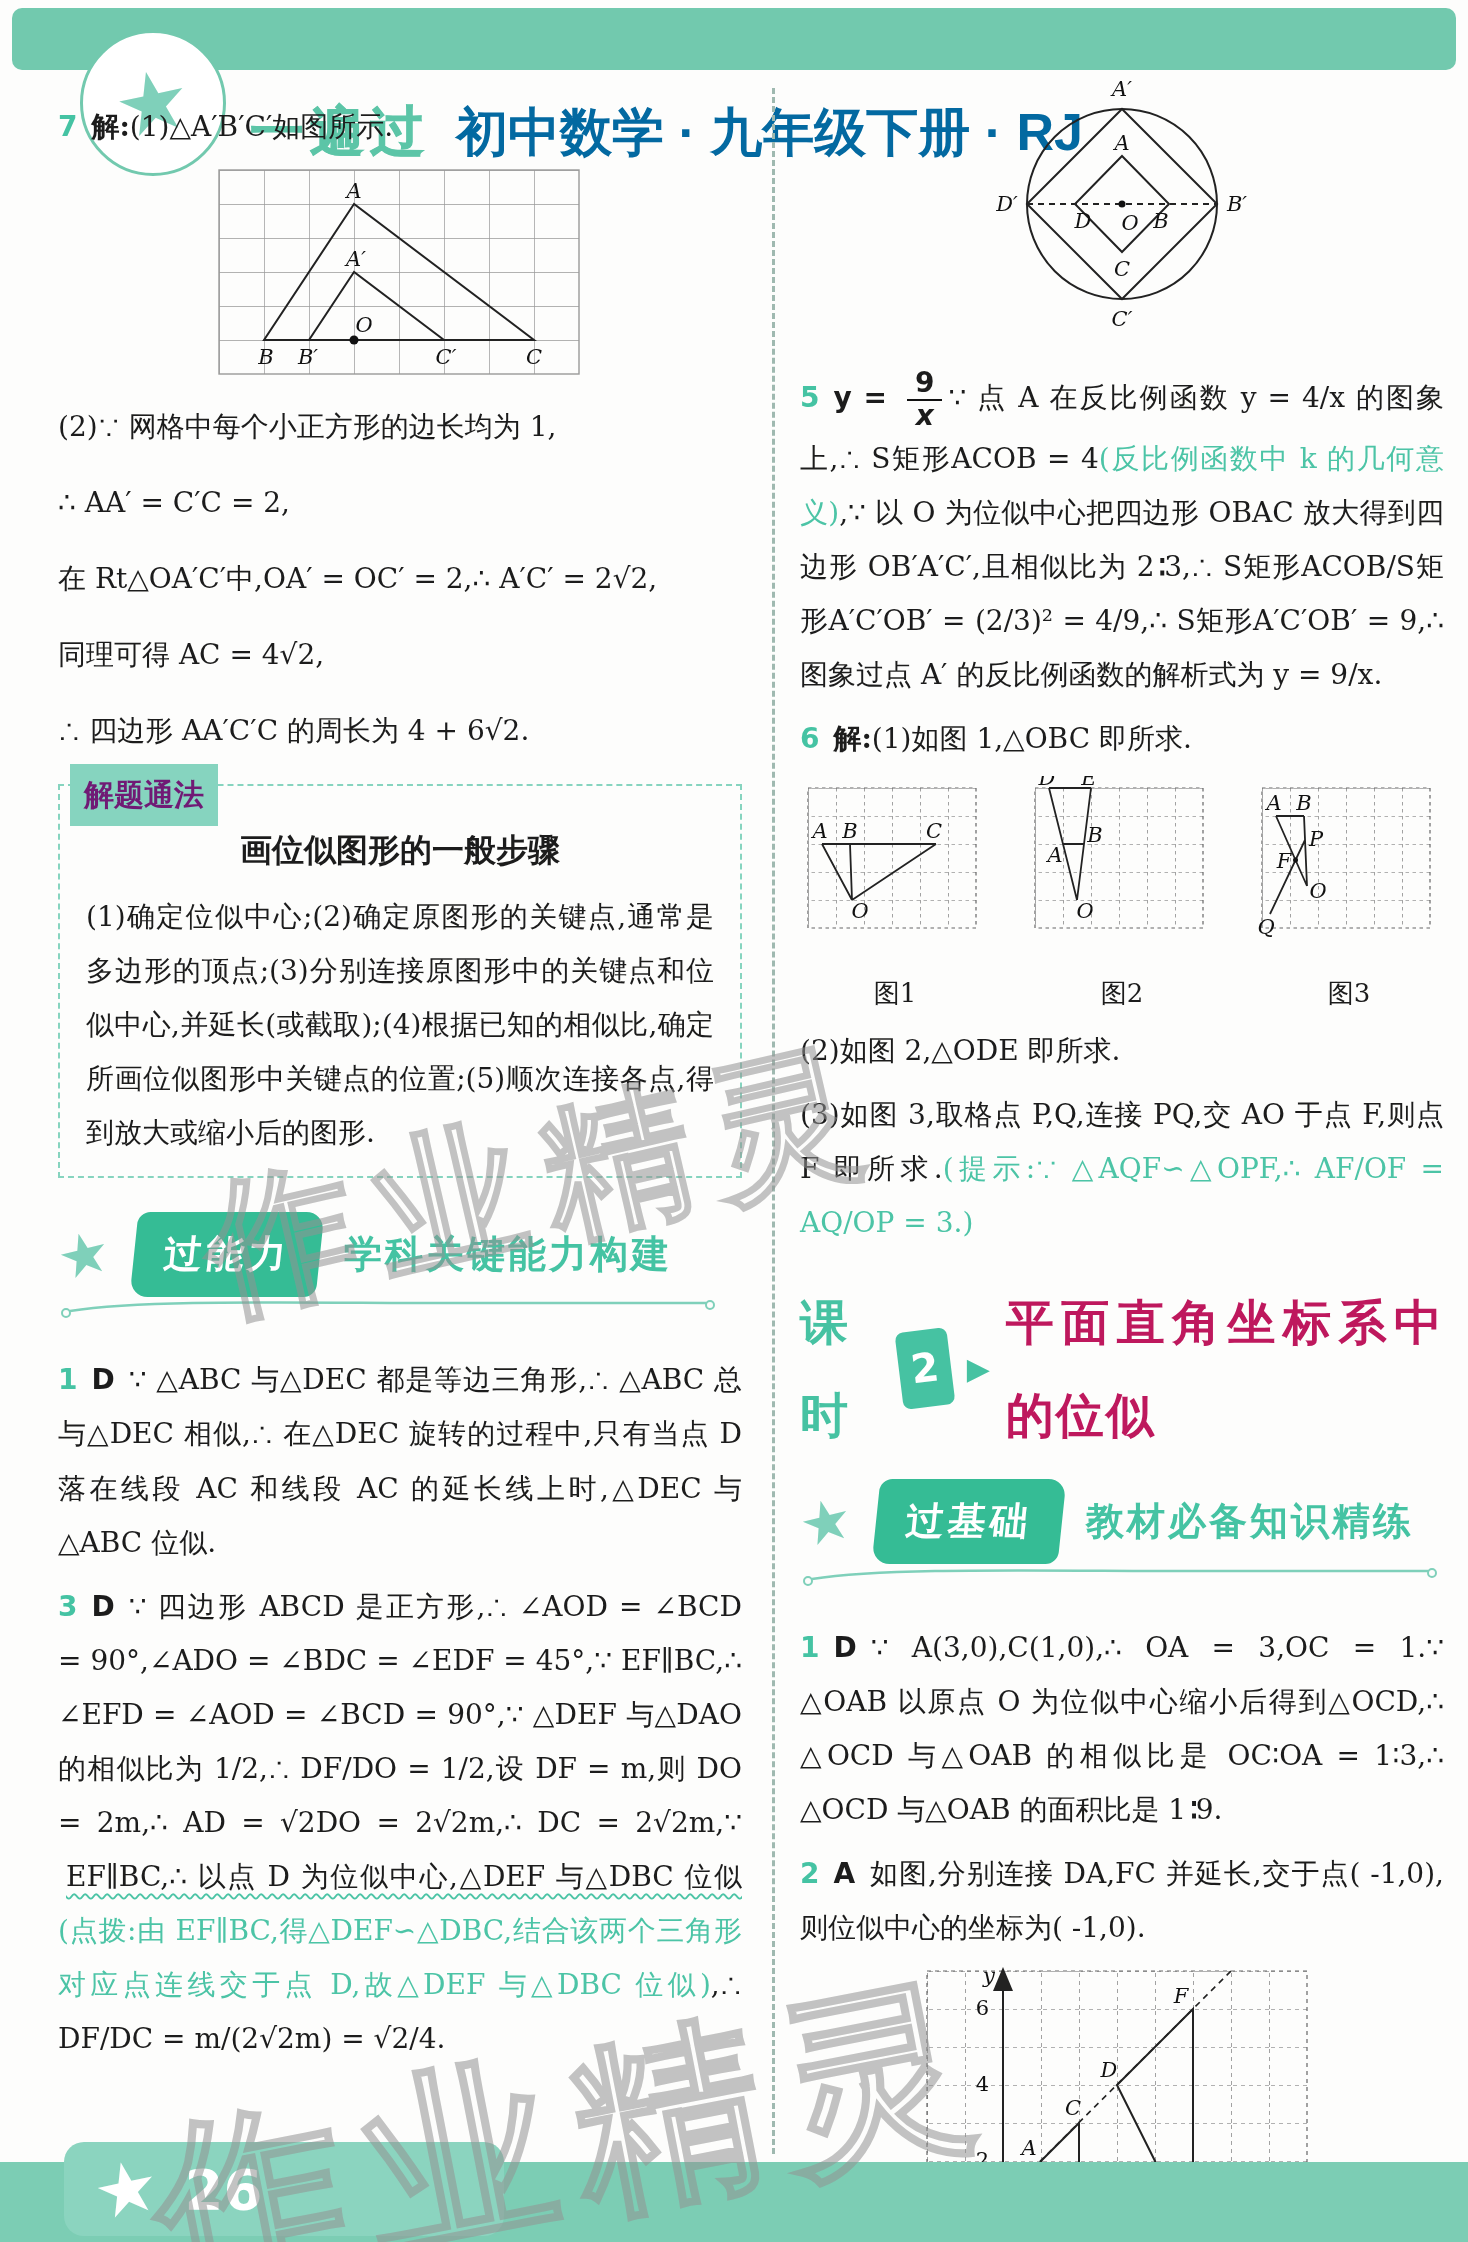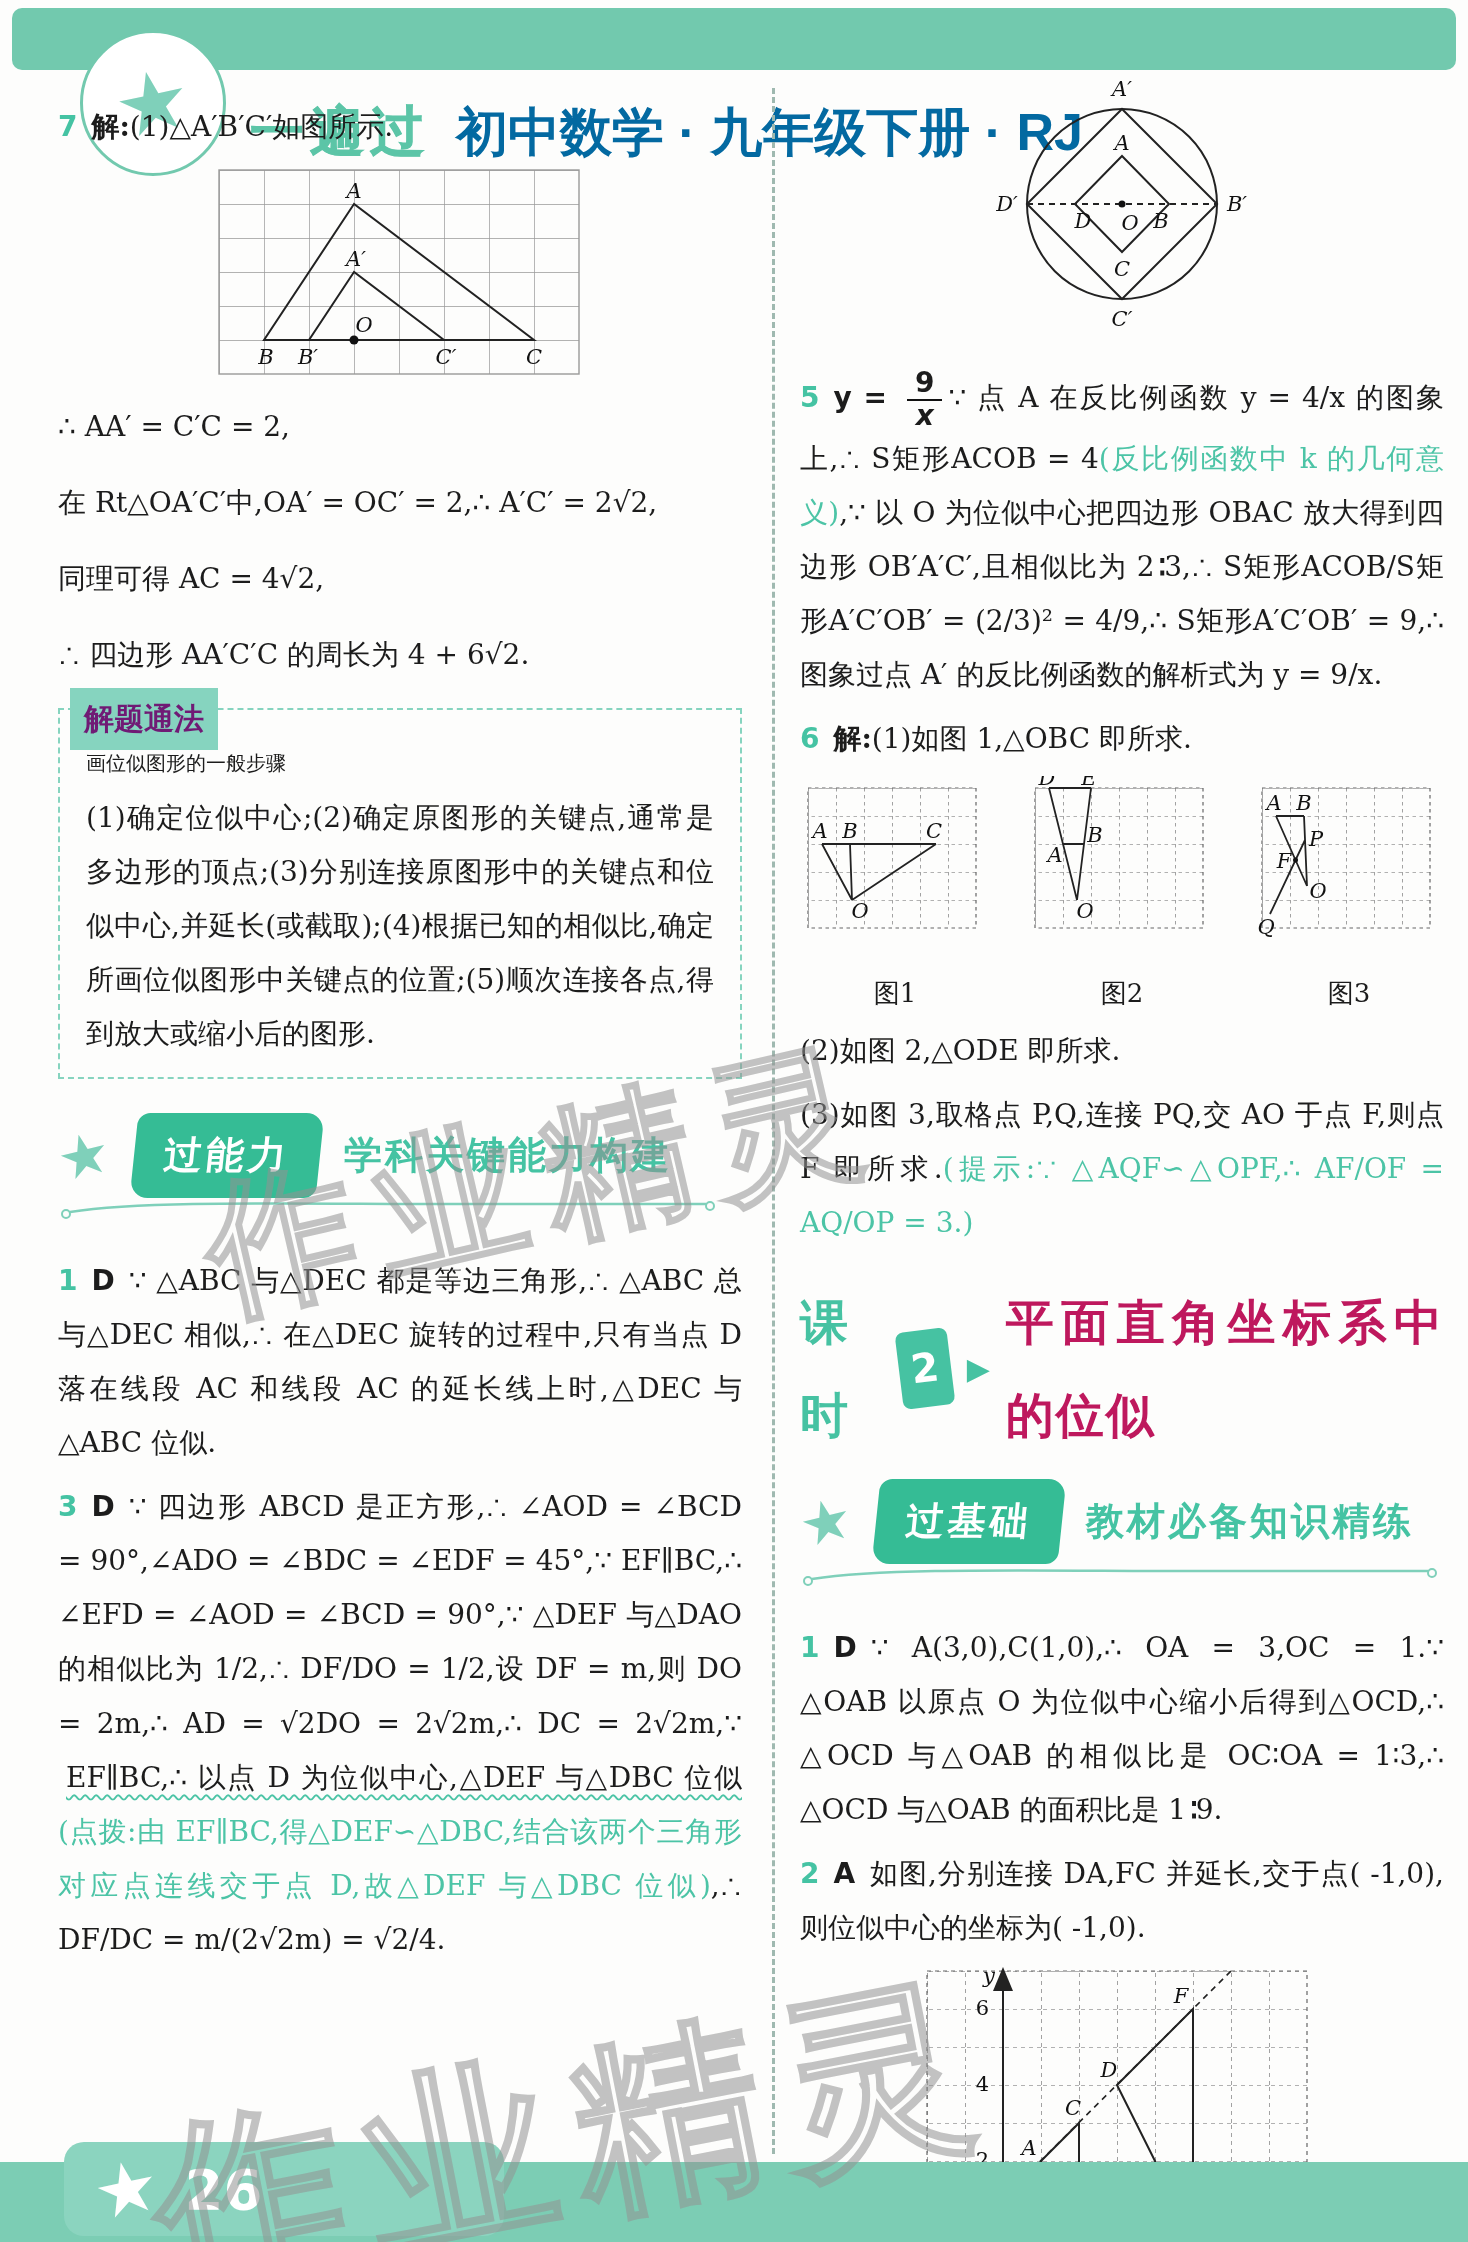--- a/index.html
+++ b/index.html
@@ -29,21 +29,21 @@
   .figrow{display:flex;justify-content:space-between;align-items:flex-end;margin:10px 0 6px 0;}
   .figcell{text-align:center;}
   .figcap{font-size:26px;text-align:center;margin-top:2px;}
   svg text{font-family:"DejaVu Serif",serif;}
   .mathlab{font-style:italic;font-size:21px;fill:#111;}
   .tick{font-size:21px;fill:#111;}
   
   .method{position:relative;border:2px dashed #86d4bf;margin:26px 0 34px 0;padding:34px 26px 16px 26px;}
   .method-tab{position:absolute;top:-22px;left:10px;background:#86d4bf;color:#701a75;
         font-family:"DejaVu Sans",sans-serif;font-weight:bold;font-size:30px;padding:2px 14px;}
-  .method-title{text-align:left;font-weight:normal;font-size:20px;margin-bottom:8px;font-family:"DejaVu Sans",sans-serif;}
+  .method-title{text-align:center;font-weight:bold;font-size:32px;margin-bottom:8px;font-family:"DejaVu Sans",sans-serif;}
   
   .badge-row{display:flex;align-items:center;gap:24px;margin:18px 0 2px 0;position:relative;}
   .badge-star{font-size:58px;color:#7fd0ba;line-height:1;transform:rotate(-14deg);}
   .badge{background:#35bc95;color:#fff;font-size:38px;font-weight:bold;font-family:"DejaVu Sans",sans-serif;
         padding:6px 30px;border-radius:12px 18px 12px 18px;transform:skewX(-6deg);letter-spacing:4px;}
   .badge-sub{color:#45c3a3;font-size:38px;font-weight:bold;font-family:"DejaVu Sans",sans-serif;letter-spacing:3px;}
   .flourish{margin:-4px 0 14px 0;}
   
   .lesson{display:flex;align-items:center;gap:16px;margin:26px 0 10px 0;}
   .lesson-label{color:#46c2a2;font-size:48px;font-weight:bold;font-family:"DejaVu Sans",sans-serif;letter-spacing:4px;}
@@ -107,20 +107,21 @@
         <text class="mathlab" x="152" y="102" text-anchor="middle">A′</text>
         <text class="mathlab" x="160" y="168" text-anchor="middle">O</text>
         <text class="mathlab" x="62" y="200" text-anchor="middle">B</text>
         <text class="mathlab" x="104" y="200" text-anchor="middle">B′</text>
         <text class="mathlab" x="242" y="200" text-anchor="middle">C′</text>
         <text class="mathlab" x="330" y="200" text-anchor="middle">C</text>
       </svg>
     </div>
 
     <div class="spread">
+      <p>(2)∵ 网格中每个小正方形的边长均为 1,</p>
       <p>∴ AA′ = C′C = 2,</p>
       <p>在 Rt△OA′C′中,OA′ = OC′ = 2,∴ A′C′ = 2√2,</p>
       <p>同理可得 AC = 4√2,</p>
       <p>∴ 四边形 AA′C′C 的周长为 4 + 6√2.</p>
     </div>
 
     
     <div class="method">
       <div class="method-tab">解题通法</div>
       <div class="method-title">画位似图形的一般步骤</div>

